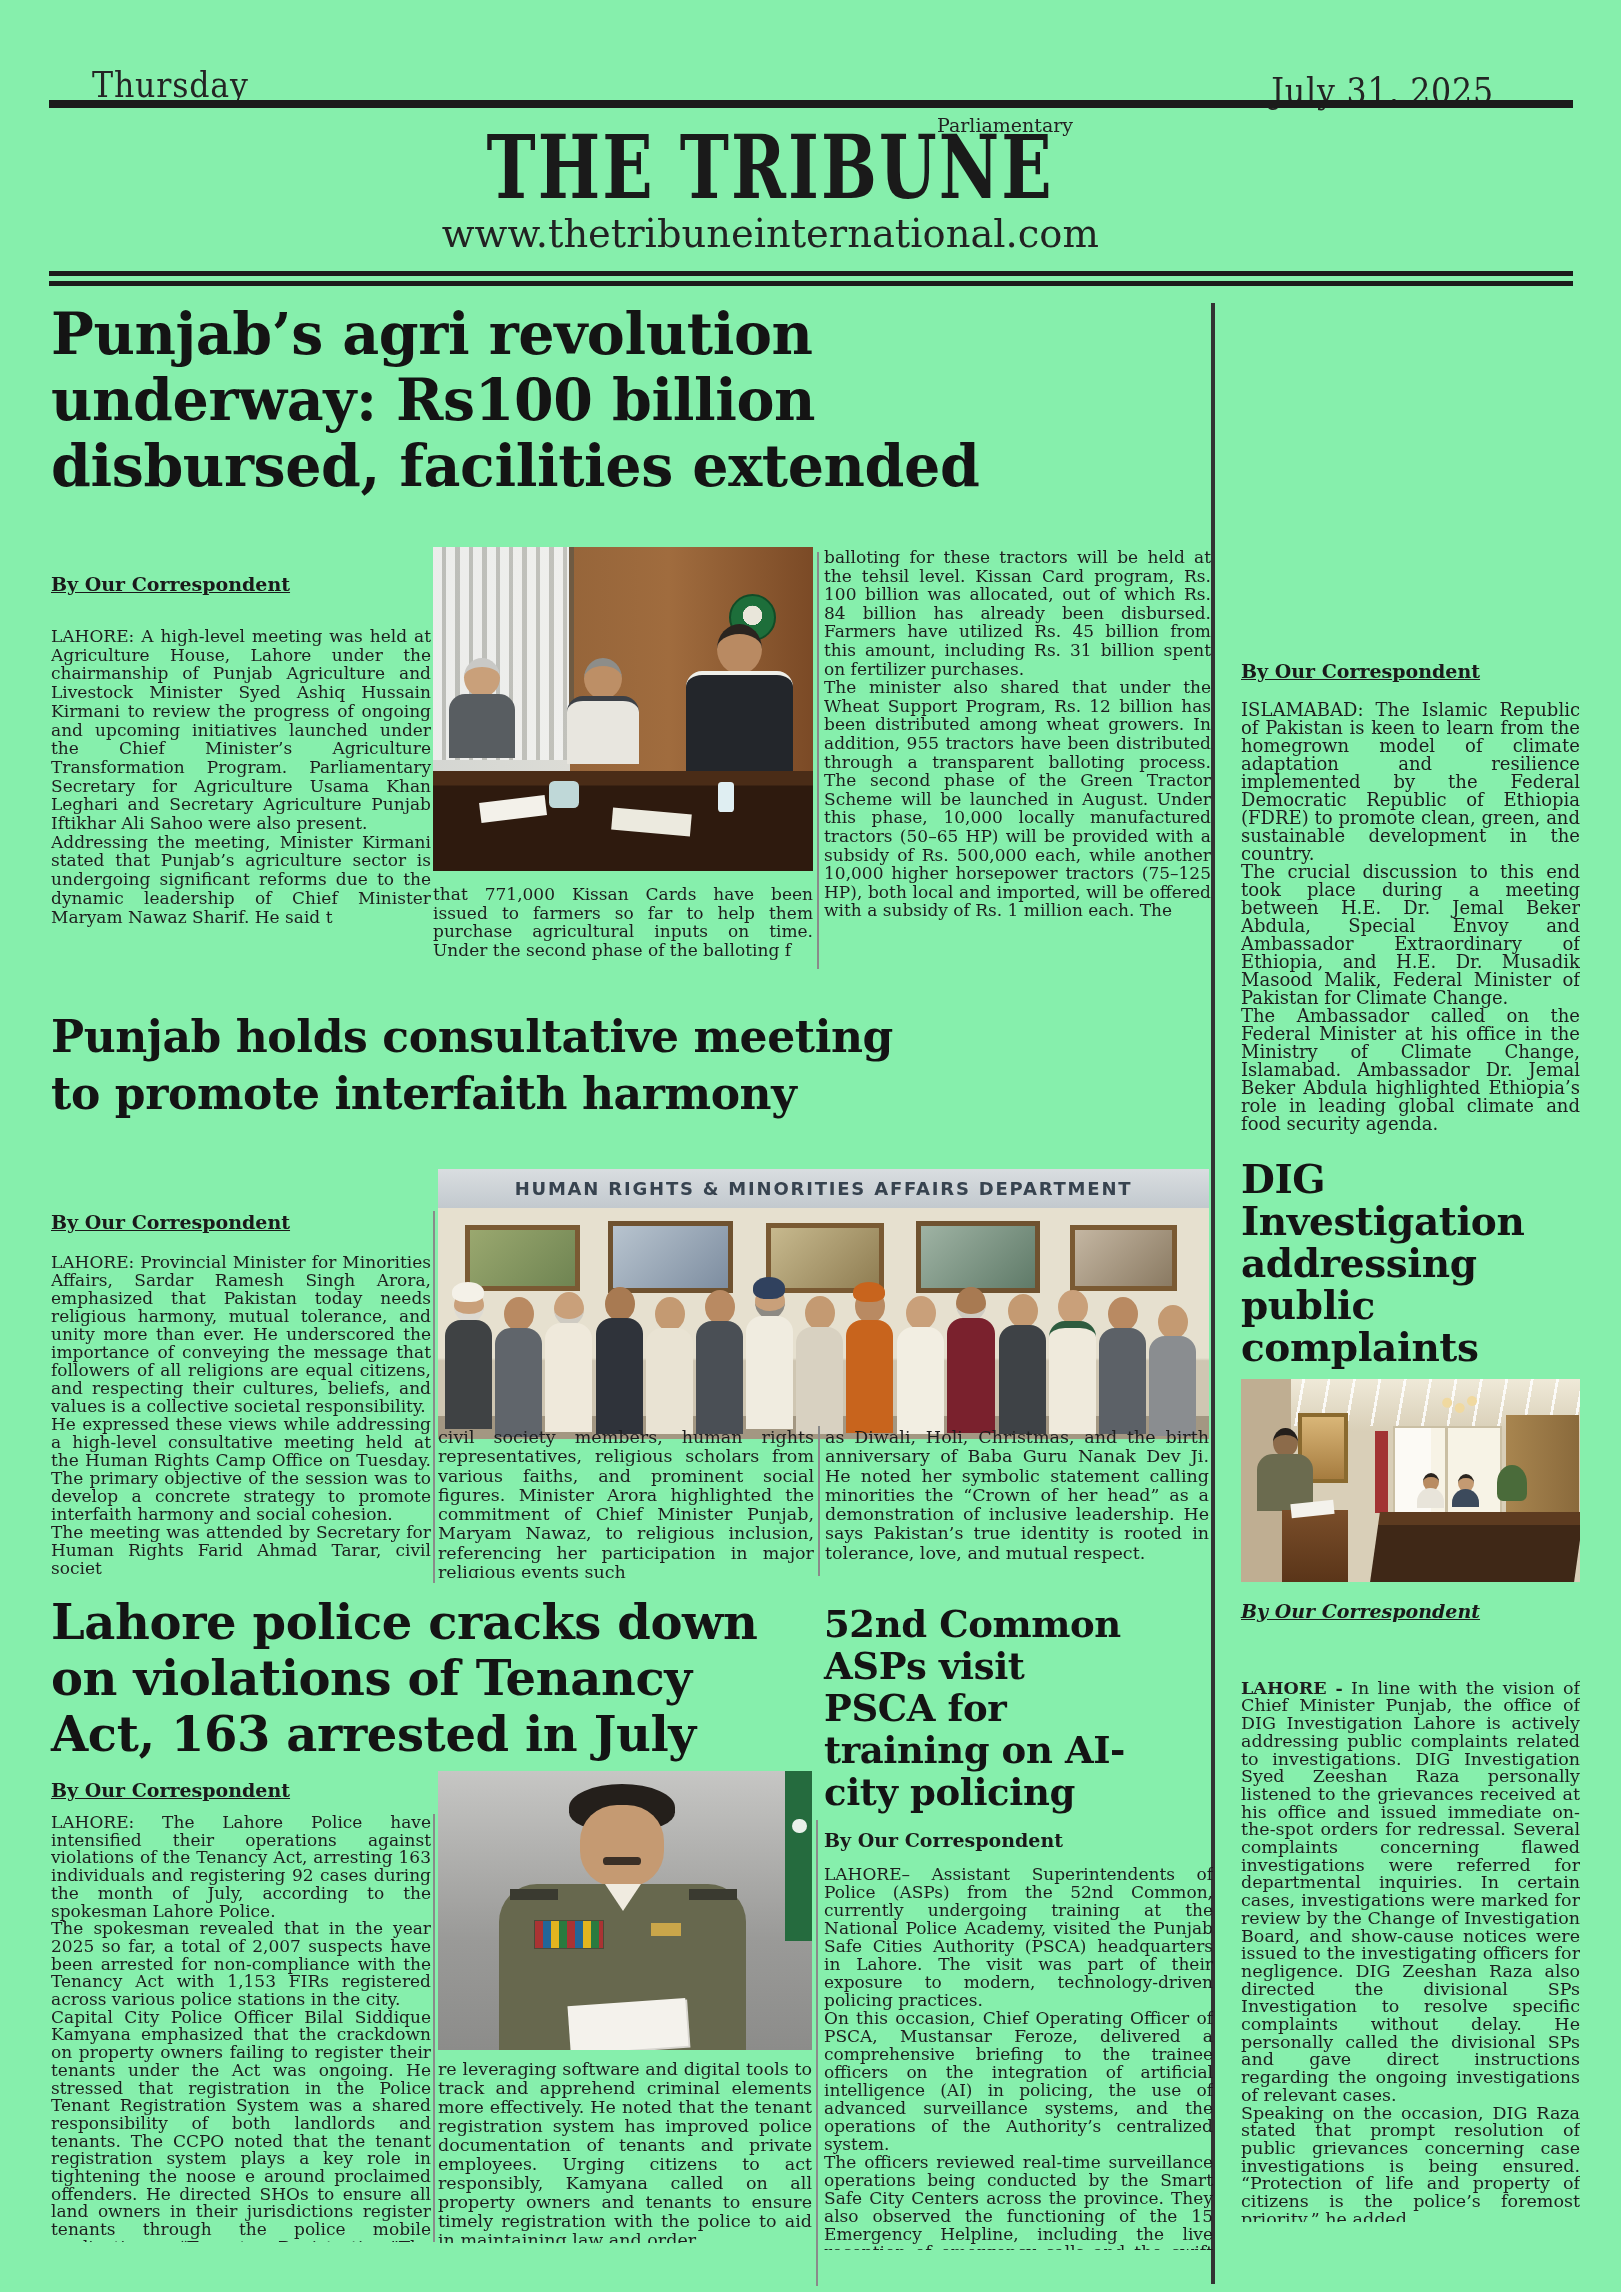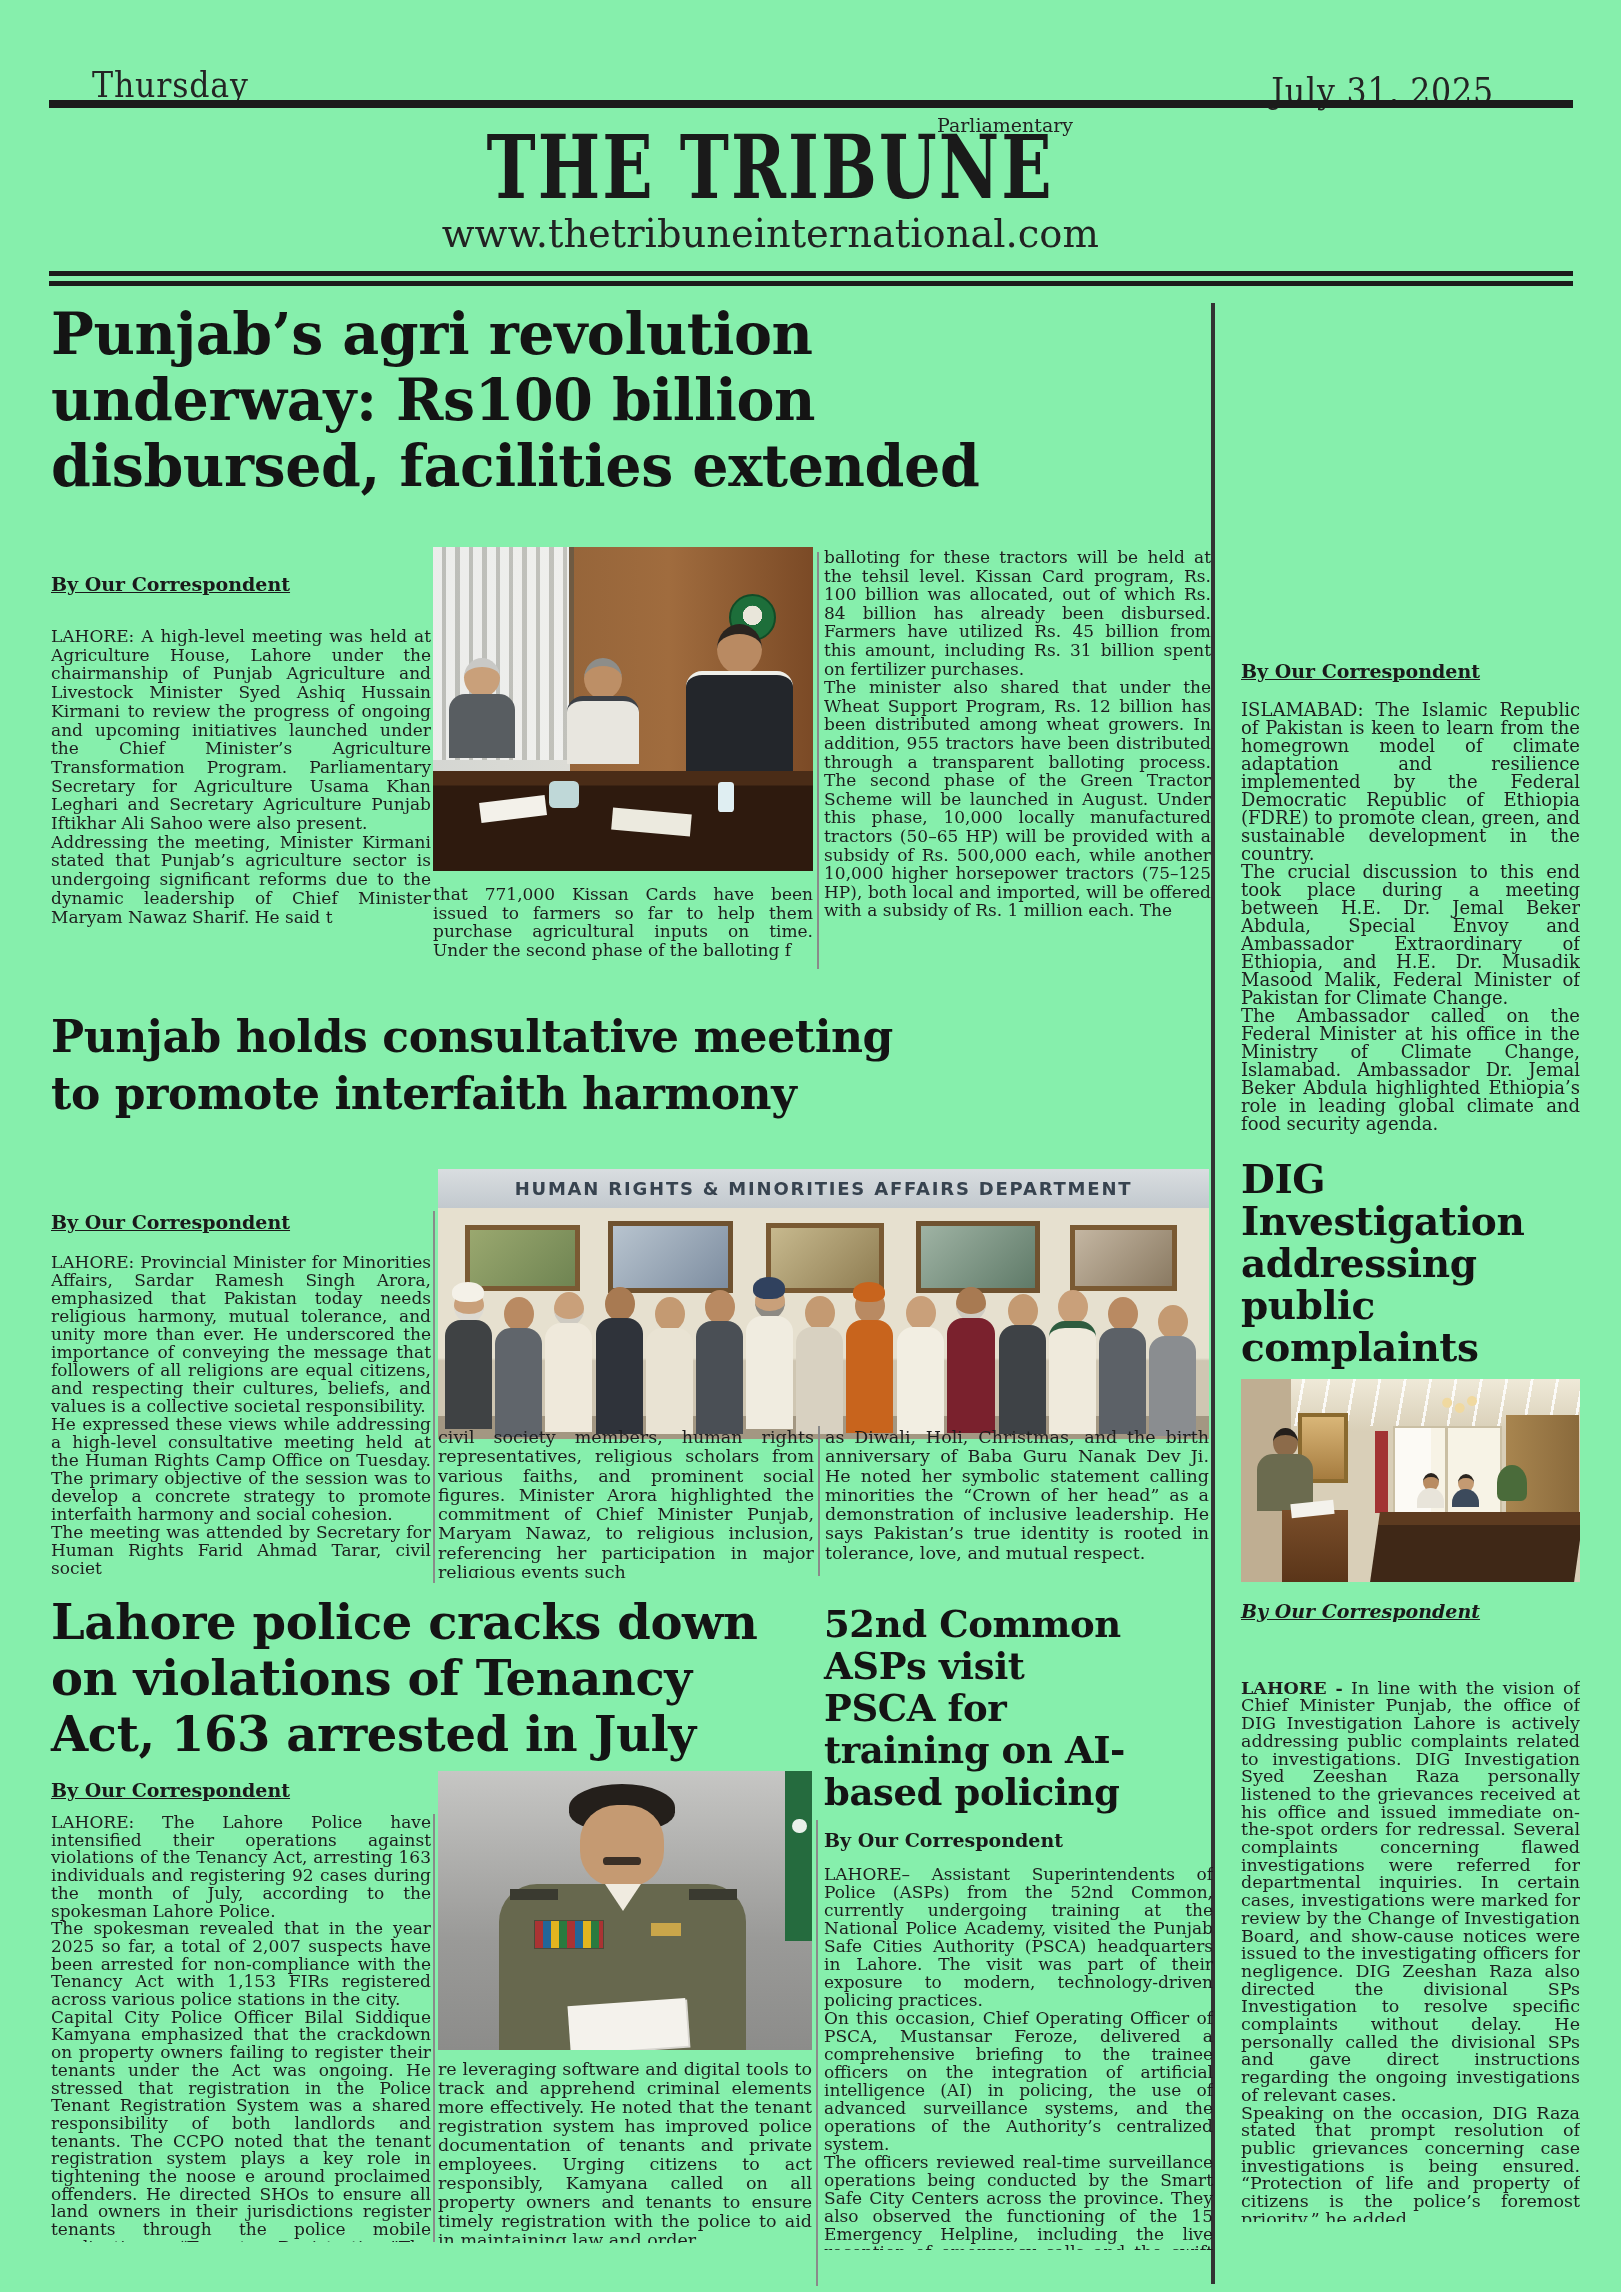--- a/index.html
+++ b/index.html
@@ -233,20 +233,20 @@
     <div class="abs" style="left:131px; top:231px; width:118px; height:48px; background:#f4f2ec; transform:rotate(-4deg); box-shadow:1.8px 1.8px 0 #d8d6d0;"></div>
   </div>
 
   <div class="abs bt" style="left:438px; top:2060px; width:374px; height:183px; font-size:17.5px; line-height:19px;">re leveraging software and digital tools to track and apprehend criminal elements more effectively. He noted that the tenant registration system has improved police documentation of tenants and private employees. Urging citizens to act responsibly, Kamyana called on all property owners and tenants to ensure timely registration with the police to aid in maintaining law and order.</div>
   <div class="vr" style="left:816px; top:1820px; width:1.8px; height:466px; background:#8a8a8a;"></div>
 
   <div class="abs hl" style="left:824px; top:1603px; width:380px; font-size:37px; line-height:42px;">52nd Common
 ASPs visit
 PSCA for
 training on AI-
-based policing</div>
+city policing</div>
   <div class="abs" style="left:824px; top:1829px; font-weight:bold; font-size:19px; color:#1a1a1a;">By Our Correspondent</div>
   <div class="abs bt" style="left:824px; top:1865px; width:389px; height:385px; font-size:17px; line-height:18px;">LAHORE– Assistant Superintendents of Police (ASPs) from the 52nd Common, currently undergoing training at the National Police Academy, visited the Punjab Safe Cities Authority (PSCA) headquarters in Lahore. The visit was part of their exposure to modern, technology-driven policing practices.
 On this occasion, Chief Operating Officer of PSCA, Mustansar Feroze, delivered a comprehensive briefing to the trainee officers on the integration of artificial intelligence (AI) in policing, the use of advanced surveillance systems, and the operations of the Authority’s centralized system.
 The officers reviewed real-time surveillance operations being conducted by the Smart Safe City Centers across the province. They also observed the functioning of the 15 Emergency Helpline, including the live reception of emergency calls and the swift police response mechanism.</div>
 
 </div>
 
 
 </body></html>

